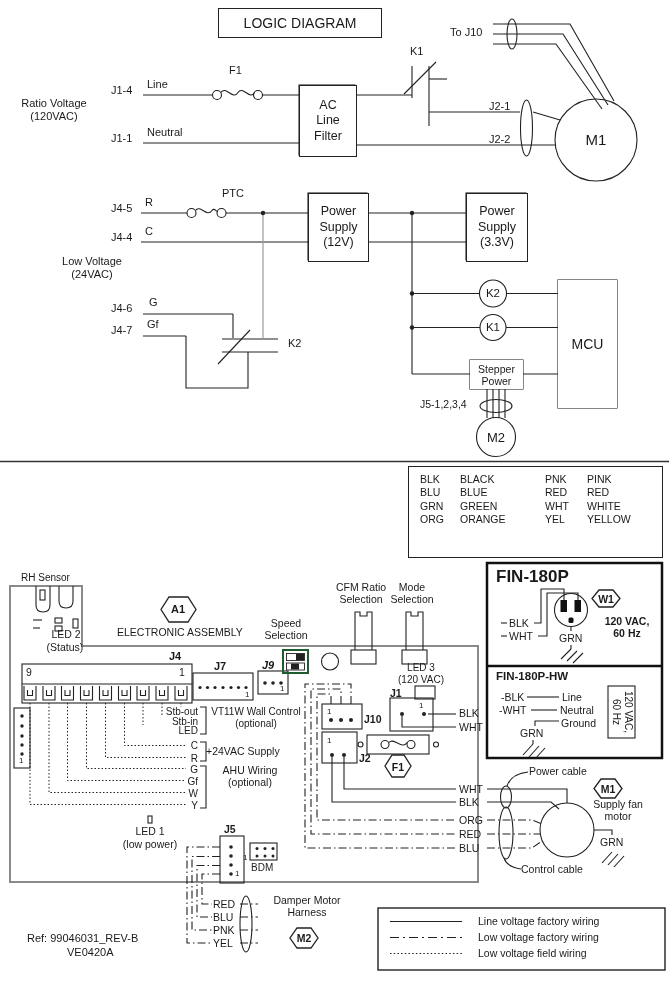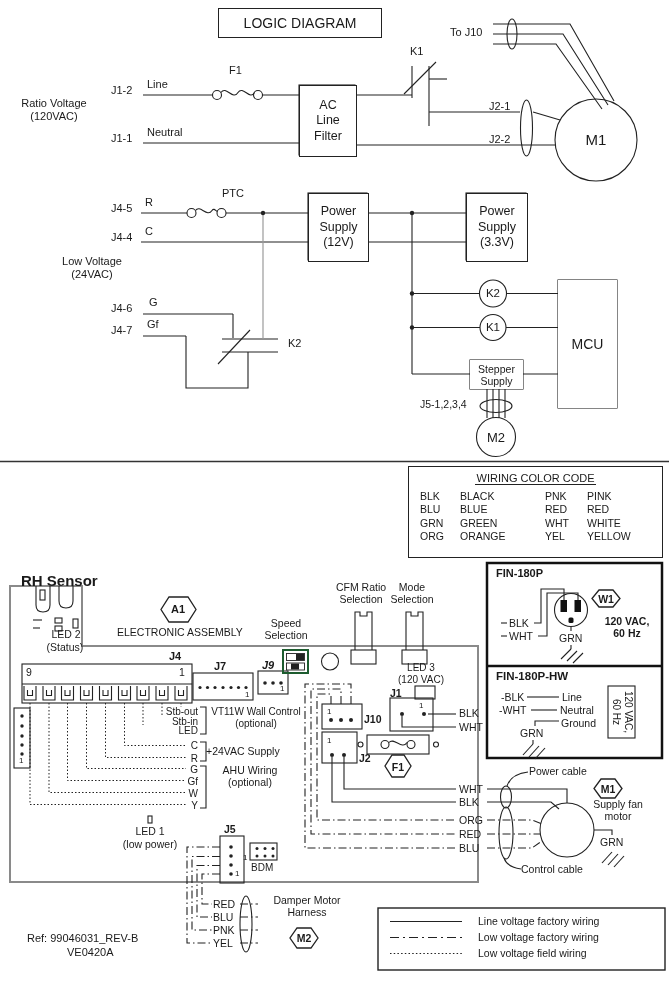--- a/index.html
+++ b/index.html
@@ -5,21 +5,21 @@
   html,body{margin:0;padding:0;background:#fff;}
   #page{position:relative;width:669px;height:983px;background:#fff;overflow:hidden;
         font-family:"Liberation Sans",sans-serif;color:#1a1a1a;}
   #geo{position:absolute;left:0;top:0;z-index:1;}
   .lbl{position:absolute;z-index:2;font-size:11px;line-height:1.18;white-space:pre-line;}
   .c{text-align:center;}
   .r{text-align:right;}
   .b{font-weight:bold;}
   .box{position:absolute;z-index:2;border:1.4px solid #222;display:flex;align-items:center;
        justify-content:center;text-align:center;white-space:pre-line;background:#fff;}
-  .s8{font-size:8px;} .s9{font-size:15px;font-weight:bold;} .s10{font-size:10px;} .s105{font-size:10.5px;}
+  .s8{font-size:8px;} .s9{font-size:10px;} .s10{font-size:10px;} .s105{font-size:10.5px;}
   .s12{font-size:12.5px;line-height:1.25;} .s13{font-size:13px;} .s14{font-size:14px;} .s15{font-size:15px;}
   #cc{position:absolute;left:408px;top:466px;width:253px;height:90px;border:1.4px solid #222;z-index:2;background:#fff;}
   #cc .hd{text-align:center;margin-top:5px;font-size:11px;}
   #cc .hd span{border-bottom:1px solid #222;padding:0 2px;}
   #cc .row{display:flex;font-size:10.5px;margin-top:1.6px;padding-left:11px;}
   #cc .row i{font-style:normal;display:inline-block;}
   #cc .a1c{width:40px;} #cc .n1c{width:85px;} #cc .a2c{width:42px;} #cc .n2c{width:70px;}
   .rot{position:absolute;z-index:2;transform:rotate(90deg);font-size:10px;line-height:1.2;
        text-align:center;white-space:pre-line;}
 </style>
@@ -278,21 +278,21 @@
     <rect x="378" y="908" width="287" height="62" stroke-width="1.4"></rect>
     <path d="M390,921.5 H462" stroke-width="1.2"></path>
     <path d="M390,937.5 H462" stroke-width="1.2" stroke-dasharray="9,4,2,4"></path>
     <path d="M390,953.5 H462" stroke-width="1.2" stroke-dasharray="1.5,2.2"></path>
   </g>
 </svg>
 
 <div class="box s14" style="left:218px;top:8px;width:162px;height:28px;">LOGIC DIAGRAM</div>
 <div class="lbl c" style="left:8px;top:97px;width:92px;">Ratio Voltage
 (120VAC)</div>
-<div class="lbl" style="left:111px;top:84px;">J1-2</div>
+<div class="lbl" style="left:111px;top:84px;">J1-4</div>
 <div class="lbl" style="left:147px;top:78px;">Line</div>
 <div class="lbl" style="left:229px;top:64px;">F1</div>
 <div class="box s12" style="left:299px;top:85px;width:56px;height:70px;border-width:1.2px;">AC
 Line
 Filter</div>
 <div class="lbl" style="left:111px;top:132px;">J1-1</div>
 <div class="lbl" style="left:147px;top:126px;">Neutral</div>
 <div class="lbl" style="left:410px;top:45px;">K1</div>
 <div class="lbl" style="left:450px;top:26px;">To J10</div>
 <div class="lbl" style="left:489px;top:100px;">J2-1</div>
@@ -313,26 +313,25 @@
 (24VAC)</div>
 <div class="lbl" style="left:111px;top:302px;">J4-6</div>
 <div class="lbl" style="left:149px;top:296px;">G</div>
 <div class="lbl" style="left:111px;top:324px;">J4-7</div>
 <div class="lbl" style="left:147px;top:318px;">Gf</div>
 <div class="lbl" style="left:288px;top:337px;">K2</div>
 <div class="lbl c" style="left:479px;top:287px;width:28px;font-size:11.5px;">K2</div>
 <div class="lbl c" style="left:479px;top:321px;width:28px;font-size:11.5px;">K1</div>
 <div class="box s14" style="left:558px;top:280px;width:59px;height:128px;border:none;">MCU</div>
 <div class="box" style="left:470px;top:360px;width:53px;height:29px;border:none;font-size:10.5px;">Stepper
-Supply</div>
+Power</div>
 <div class="lbl" style="left:420px;top:398px;font-size:10.5px;">J5-1,2,3,4</div>
 <div class="lbl c s13" style="left:478px;top:430px;width:36px;">M2</div>
 
 <div id="cc">
-  <div class="hd"><span>WIRING COLOR CODE</span></div>
   <div style="height:4px;"></div>
   <div class="row">
         <i class="a1c">BLK</i>
         <i class="n1c">BLACK</i>
         <i class="a2c">PNK</i>
         <i class="n2c">PINK</i>
       </div>
   <div class="row">
         <i class="a1c">BLU</i>
         <i class="n1c">BLUE</i>
@@ -417,21 +416,21 @@
 Harness</div>
 <div class="lbl c b s105" style="left:290px;top:932px;width:28px;">M2</div>
 
 <div class="lbl s105" style="left:529px;top:765px;">Power cable</div>
 <div class="lbl c b s105" style="left:594px;top:783px;width:28px;">M1</div>
 <div class="lbl c s105" style="left:577px;top:798px;width:82px;">Supply fan
 motor</div>
 <div class="lbl s105" style="left:600px;top:836px;">GRN</div>
 <div class="lbl s105" style="left:521px;top:863px;text-align:center;">Control cable</div>
 
-<div class="lbl b" style="left:496px;top:567px;font-size:11px;">FIN-180P</div>
+<div class="lbl b" style="left:496px;top:567px;font-size:17px;">FIN-180P</div>
 <div class="lbl c b s105" style="left:592px;top:593px;width:28px;">W1</div>
 <div class="lbl c s105" style="left:596px;top:615px;width:62px;font-weight:bold;">120 VAC,
 60 Hz</div>
 <div class="lbl s105" style="left:509px;top:617px;">BLK</div>
 <div class="lbl s105" style="left:509px;top:630px;">WHT</div>
 <div class="lbl s105" style="left:559px;top:632px;">GRN</div>
 <div class="lbl b" style="left:496px;top:670px;font-size:11.5px;">FIN-180P-HW</div>
 <div class="lbl s105" style="left:501px;top:691px;">-BLK</div>
 <div class="lbl s105" style="left:499px;top:704px;">-WHT</div>
 <div class="lbl s105" style="left:562px;top:691px;">Line</div>

